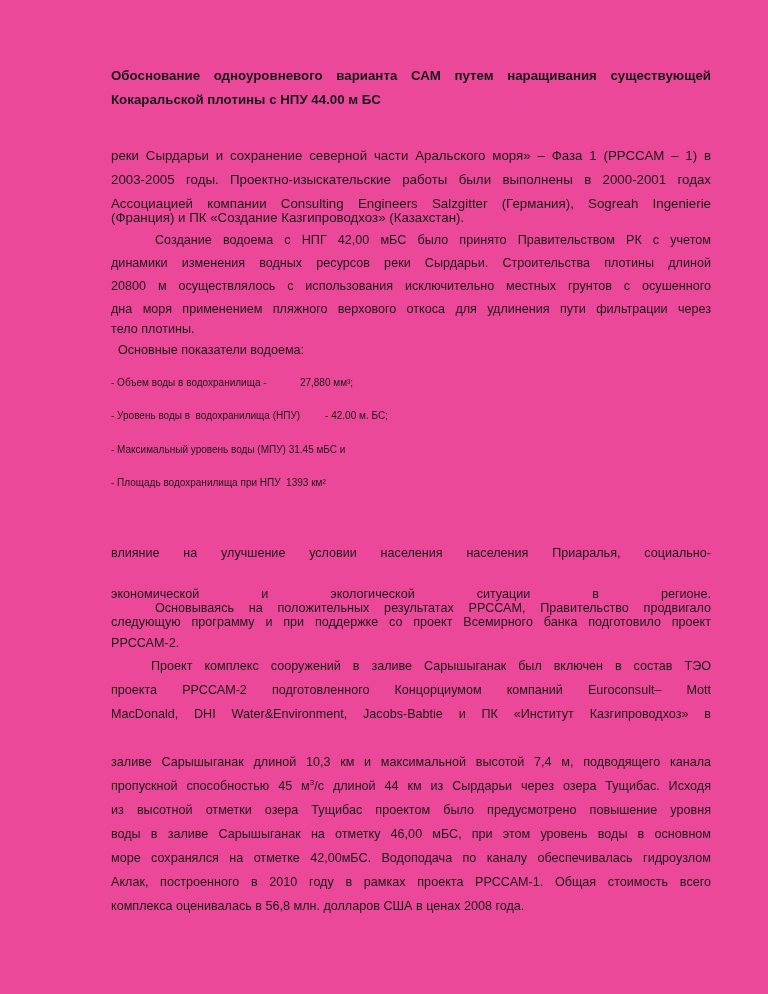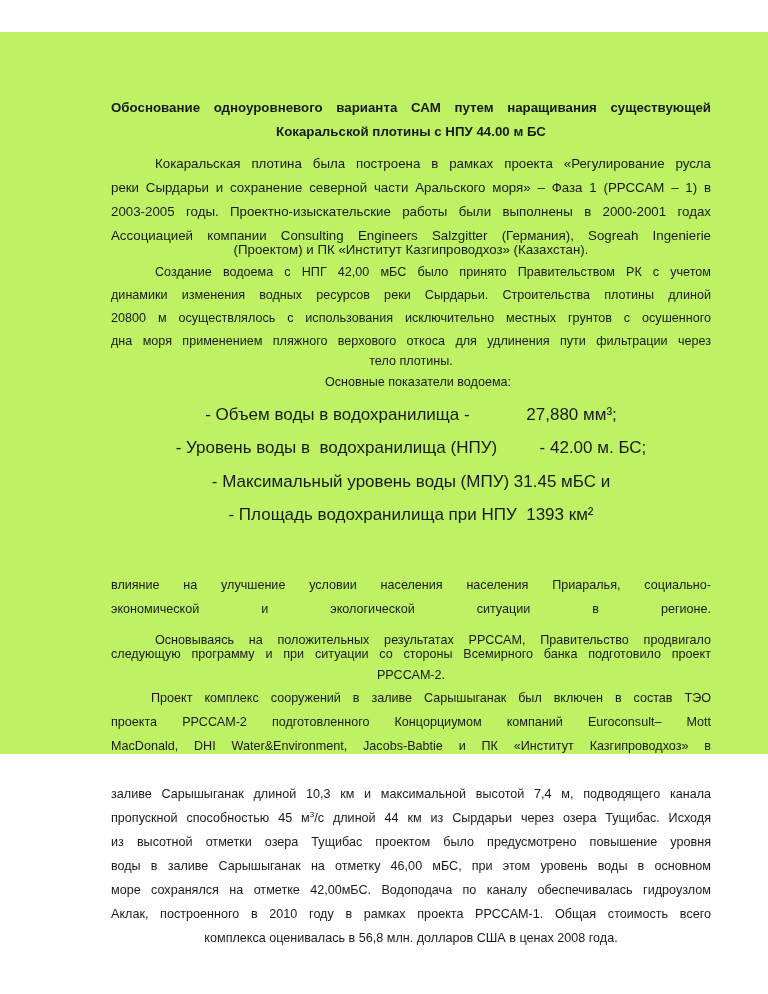--- a/index.html
+++ b/index.html
@@ -1,60 +1,59 @@
 <!DOCTYPE html>
 <html><head>
 <meta charset="utf-8">
 <style>
   html, body { margin:0; padding:0; background:#ffffff; }
   body { width:768px; height:994px; position:relative; overflow:hidden;
          font-family:"Liberation Sans", sans-serif; color:#1a1a1a; }
-  .page { position:absolute; left:0; top:0; width:768px; height:722px; background:#bef264;margin-top:32px; }
-  .ln { position:absolute; left:111px; width:600px; font-size:13.3px; line-height:16px; white-space:nowrap;text-align:center; }
+  .page { position:absolute; left:0; top:0; width:768px; height:994px; background:#ec4899; }
+  .ln { position:absolute; left:111px; width:600px; font-size:13.3px; line-height:16px; white-space:nowrap; }
   .j { text-align:justify; text-align-last:justify; }
   .b { font-weight:bold; }
   .ind { padding-left:44px; width:556px; }
   .ind2 { padding-left:40px; width:560px; }
   .sm { font-size:12.6px; }
-  .lst { font-size:17px; }
+  .lst { font-size:10px; }
   sup { font-size:8px; line-height:0; vertical-align:super; }
   span.bold { font-weight:normal; }
 </style>
 </head>
 <body>
 
 <div class="page">
 
   <div class="ln j b" style="top:68px">Обоснование  одноуровневого варианта  САМ путем наращивания существующей</div>
   <div class="ln b" style="top:92px">Кокаральской плотины с НПУ 44.00 м БС</div>
 
-  <div class="ln j ind" style="top:124px">Кокаральская плотина была построена  в рамках проекта «Регулирование русла</div>
   <div class="ln j" style="top:148px">реки Сырдарьи и сохранение северной части Аральского моря» – Фаза 1 (РРССАМ – 1) в</div>
   <div class="ln j" style="top:172px">2003-2005 годы. Проектно-изыскательские работы были выполнены в 2000-2001 годах</div>
   <div class="ln j" style="top:196px">Ассоциацией компании Consulting Engineers Salzgitter (Германия), Sogreah Ingenierie</div>
-  <div class="ln" style="top:210px">(Проектом) и ПК «Институт Казгипроводхоз» (Казахстан).</div>
+  <div class="ln" style="top:210px">(Франция) и ПК «Создание Казгипроводхоз» (Казахстан).</div>
 
   <div class="ln j ind sm" style="top:232px">Создание водоема с НПГ 42,00 мБС было принято Правительством РК  с учетом</div>
   <div class="ln j sm" style="top:255px"><span>динамики изменения водных ресурсов реки Сырдарьи.   Строительства плотины </span><span class="bold">длиной</span></div>
   <div class="ln j sm" style="top:278px"><span class="bold">20800 м</span><span> осуществлялось с использования исключительно местных грунтов с осушенного</span></div>
   <div class="ln j sm" style="top:301px">дна моря применением пляжного верхового откоса для удлинения пути фильтрации через</div>
   <div class="ln sm" style="top:321px">тело плотины.</div>
 
   <div class="ln sm" style="top:342px; left:118px">Основные показатели водоема:</div>
 
   <div class="ln lst" style="top:375px; white-space:pre">- Объем воды в водохранилища -            27,880 мм³;</div>
   <div class="ln lst" style="top:408px; white-space:pre">- Уровень воды в  водохранилища (НПУ)         - 42.00 м. БС;</div>
   <div class="ln lst" style="top:442px; white-space:pre">- Максимальный уровень воды (МПУ) 31.45 мБС и</div>
   <div class="ln lst" style="top:475px; white-space:pre">- Площадь водохранилища при НПУ  1393 км²</div>
 
   <div class="ln j sm" style="top:545px">влияние на улучшение условии населения населения Приаралья, социально-</div>
-  <div class="ln j sm" style="top:569px">экономической и экологической ситуации в регионе.</div>
+  <div class="ln j sm" style="top:586px">экономической и экологической ситуации в регионе.</div>
 
   <div class="ln j ind sm" style="top:600px">Основываясь на положительных результатах РРССАМ, Правительство продвигало</div>
-  <div class="ln j sm" style="top:614px">следующую программу и при ситуации со стороны Всемирного банка подготовило проект</div>
+  <div class="ln j sm" style="top:614px">следующую программу и при поддержке со проект Всемирного банка подготовило проект</div>
   <div class="ln sm" style="top:635px">РРССАМ-2.</div>
 
   <div class="ln j ind2 sm" style="top:658px">Проект комплекс сооружений в заливе Сарышыганак был включен в состав ТЭО</div>
   <div class="ln j sm" style="top:682px">проекта РРССАМ-2 подготовленного Концорциумом компаний Euroconsult– Mott</div>
   <div class="ln j sm" style="top:706px">MacDonald, DHI Water&amp;Environment, Jacobs-Babtie и ПК «Институт Казгипроводхоз» в</div>
   <div class="ln j sm" style="top:754px">заливе Сарышыганак длиной 10,3 км и максимальной высотой 7,4 м, подводящего канала</div>
   <div class="ln j sm" style="top:778px"><span>пропускной способностью 45 м</span><sup>3</sup><span>/с длиной 44 км из Сырдарьи через озера Тущибас. Исходя</span></div>
   <div class="ln j sm" style="top:802px">из высотной отметки озера Тущибас проектом было предусмотрено повышение уровня</div>
   <div class="ln j sm" style="top:826px">воды в заливе Сарышыганак на отметку 46,00 мБС, при этом уровень воды в основном</div>
   <div class="ln j sm" style="top:850px">море сохранялся на отметке 42,00мБС. Водоподача по каналу обеспечивалась гидроузлом</div>

